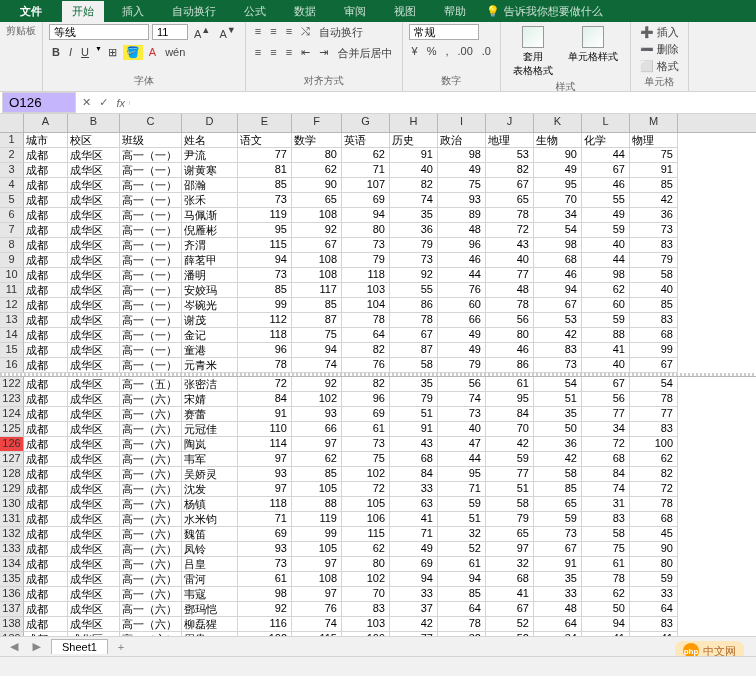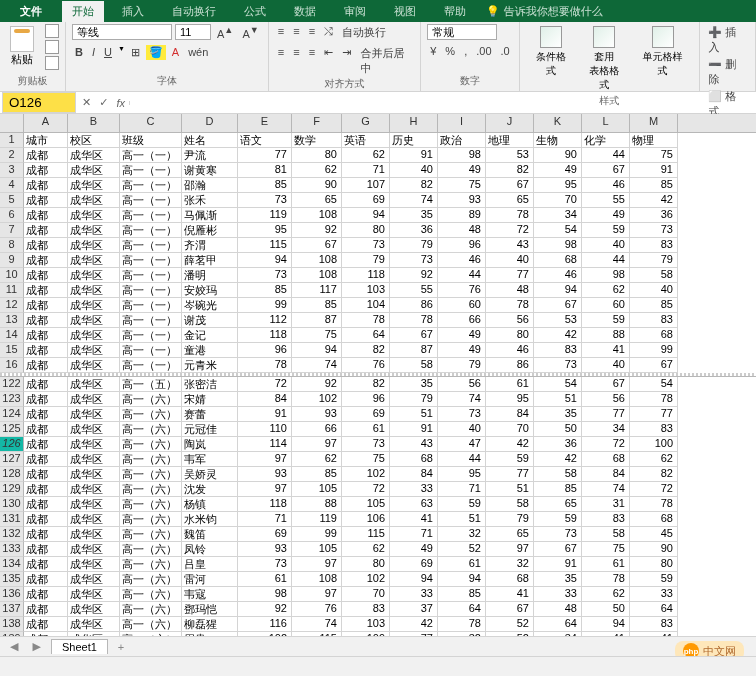--- a/index.html
+++ b/index.html
@@ -21,30 +21,30 @@
     .font-select { border: 1px solid #ababab; background: #fff; padding: 1px 4px; font-size: 11px; width: 100px; }
     .font-size { border: 1px solid #ababab; background: #fff; padding: 1px 4px; font-size: 11px; width: 36px; }
     .ribbon-btn { padding: 1px 3px; cursor: pointer; font-size: 11px; color: #444; }
     .bold { font-weight: bold; }
     .italic { font-style: italic; }
     .underline { text-decoration: underline; }
     .arrow-down { font-size: 7px; }
     .big-btn { display: flex; flex-direction: column; align-items: center; padding: 2px 6px; text-align: center; font-size: 10px; cursor: pointer; }
     .big-btn-icon { width: 22px; height: 22px; border: 1px solid #999; background: linear-gradient(135deg,#e0f0e8,#fff); margin-bottom: 2px; }
     .name-box-bar { display: flex; align-items: center; border-bottom: 1px solid #d4d4d4; height: 22px; }
-    .name-box { border: 1px solid #d4d4d4; padding: 2px 6px; width: 74px; background: #fde047; margin: 2px; }
+    .name-box { border: 1px solid #d4d4d4; padding: 2px 6px; width: 74px; background: #c4b5fd; margin: 2px; }
     .fx-btn { padding: 0 4px; color: #666; }
     .formula-bar { flex: 1; border-left: 1px solid #d4d4d4; padding: 2px 6px; }
     .grid-container { position: relative; overflow: hidden; height: 540px; }
     .col-headers { display: flex; background: #e6e6e6; border-bottom: 1px solid #b7b7b7; position: sticky; top: 0; }
     .corner { width: 24px; height: 18px; border-right: 1px solid #b7b7b7; background: #e6e6e6; flex-shrink: 0; }
     .col-header { border-right: 1px solid #b7b7b7; text-align: center; font-size: 11px; color: #333; padding: 1px 0; background: #e6e6e6; overflow: hidden; flex-shrink: 0; }
     .row { display: flex; height: 15px; }
     .row-header { width: 24px; border-right: 1px solid #b7b7b7; border-bottom: 1px solid #d4d4d4; text-align: center; font-size: 11px; color: #333; background: #e6e6e6; flex-shrink: 0; }
-    .row-header.selected { background: #14b8a6; font-style: italic; }
+    .row-header.selected { background: #ef4444; }
     .cell { border-right: 1px solid #d4d4d4; border-bottom: 1px solid #d4d4d4; padding: 0 2px; font-size: 11px; overflow: hidden; white-space: nowrap; flex-shrink: 0; }
     .cell.num { text-align: right; padding-right: 4px; }
     .gap-row { height: 4px; background: repeating-linear-gradient(90deg, #ccc 0 2px, transparent 2px 4px); border-bottom: 1px solid #b7b7b7; }
     .sheet-tabs { position: absolute; bottom: 20px; left: 0; right: 0; height: 20px; background: #f1f1f1; border-top: 1px solid #d4d4d4; display: flex; align-items: center; padding: 0 6px; gap: 6px; }
     .sheet-tab { background: #fff; border: 1px solid #b7b7b7; border-bottom: none; padding: 1px 10px; cursor: pointer; }
     .sheet-nav { color: #888; padding: 0 4px; }
     .status-bar { position: absolute; bottom: 0; left: 0; right: 0; height: 20px; background: #f1f1f1; border-top: 1px solid #d4d4d4; display: flex; align-items: center; justify-content: flex-end; padding: 0 10px; gap: 6px; }
     .watermark { position: absolute; right: 12px; bottom: 15px; background: rgba(255,230,180,0.9); border-radius: 8px; padding: 2px 8px; display: flex; align-items: center; gap: 4px; font-size: 11px; color: #b06a2e; }
     .wm-circle { width: 16px; height: 16px; background: #ff9900; border-radius: 50%; color: #fff; font-size: 8px; display: flex; align-items: center; justify-content: center; font-weight: bold; }
     .col-A { width: 44px; } .col-B { width: 52px; } .col-C { width: 62px; } .col-D { width: 56px; }
@@ -65,31 +65,20 @@
   <div class="menu-item">视图</div>
   <div class="menu-item">帮助</div>
   <div class="tell-me">
     <span>💡</span>
     <span>告诉我你想要做什么</span>
   </div>
 </div>
 
 <div class="ribbon">
   <div class="ribbon-group">
-    <div class="ribbon-row">
-      <div class="paste-btn">
-        <div class="paste-icon"></div>
-        <span>粘贴</span>
-      </div>
-      <div class="clip-side">
-        <span class="small-icon"></span>
-        <span class="small-icon"></span>
-        <span class="small-icon"></span>
-      </div>
-    </div>
     <div class="ribbon-group-label">剪贴板</div>
   </div>
   <div class="ribbon-group">
     <div>
       <div class="ribbon-row">
         <input class="font-select" value="等线" style="">
         <input class="font-size" value="11" style="">
         <span class="ribbon-btn">A<sup>▲</sup></span>
         <span class="ribbon-btn">A<sup>▼</sup></span>
       </div>
@@ -136,24 +125,20 @@
         <span class="ribbon-btn">%</span>
         <span class="ribbon-btn">,</span>
         <span class="ribbon-btn">.00</span>
         <span class="ribbon-btn">.0</span>
       </div>
     </div>
     <div class="ribbon-group-label">数字</div>
   </div>
   <div class="ribbon-group">
     <div class="ribbon-row">
-      <div class="big-btn">
-          <div class="big-btn-icon"></div>
-          <span>条件格式</span>
-        </div>
       <div class="big-btn">
           <div class="big-btn-icon"></div>
           <span style="white-space:pre-line">套用
 表格格式</span>
         </div>
       <div class="big-btn">
           <div class="big-btn-icon"></div>
           <span>单元格样式</span>
         </div>
     </div>

